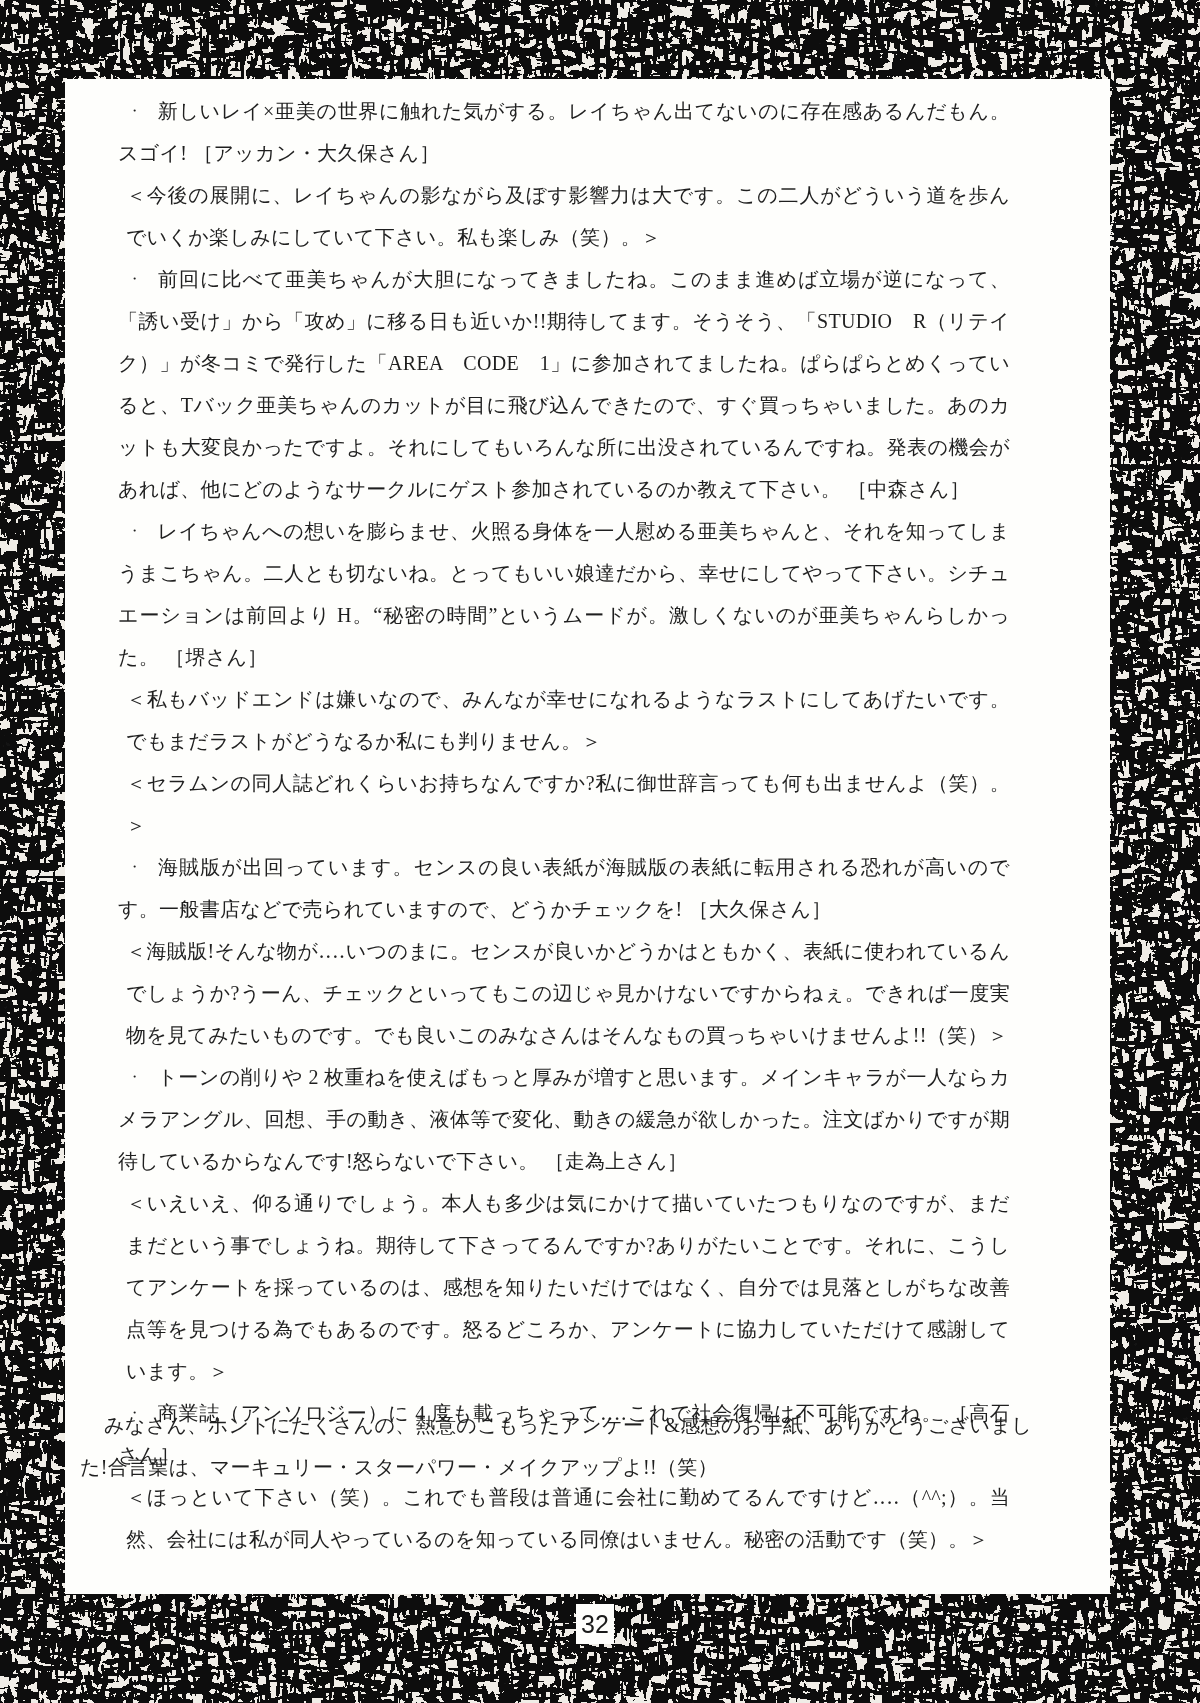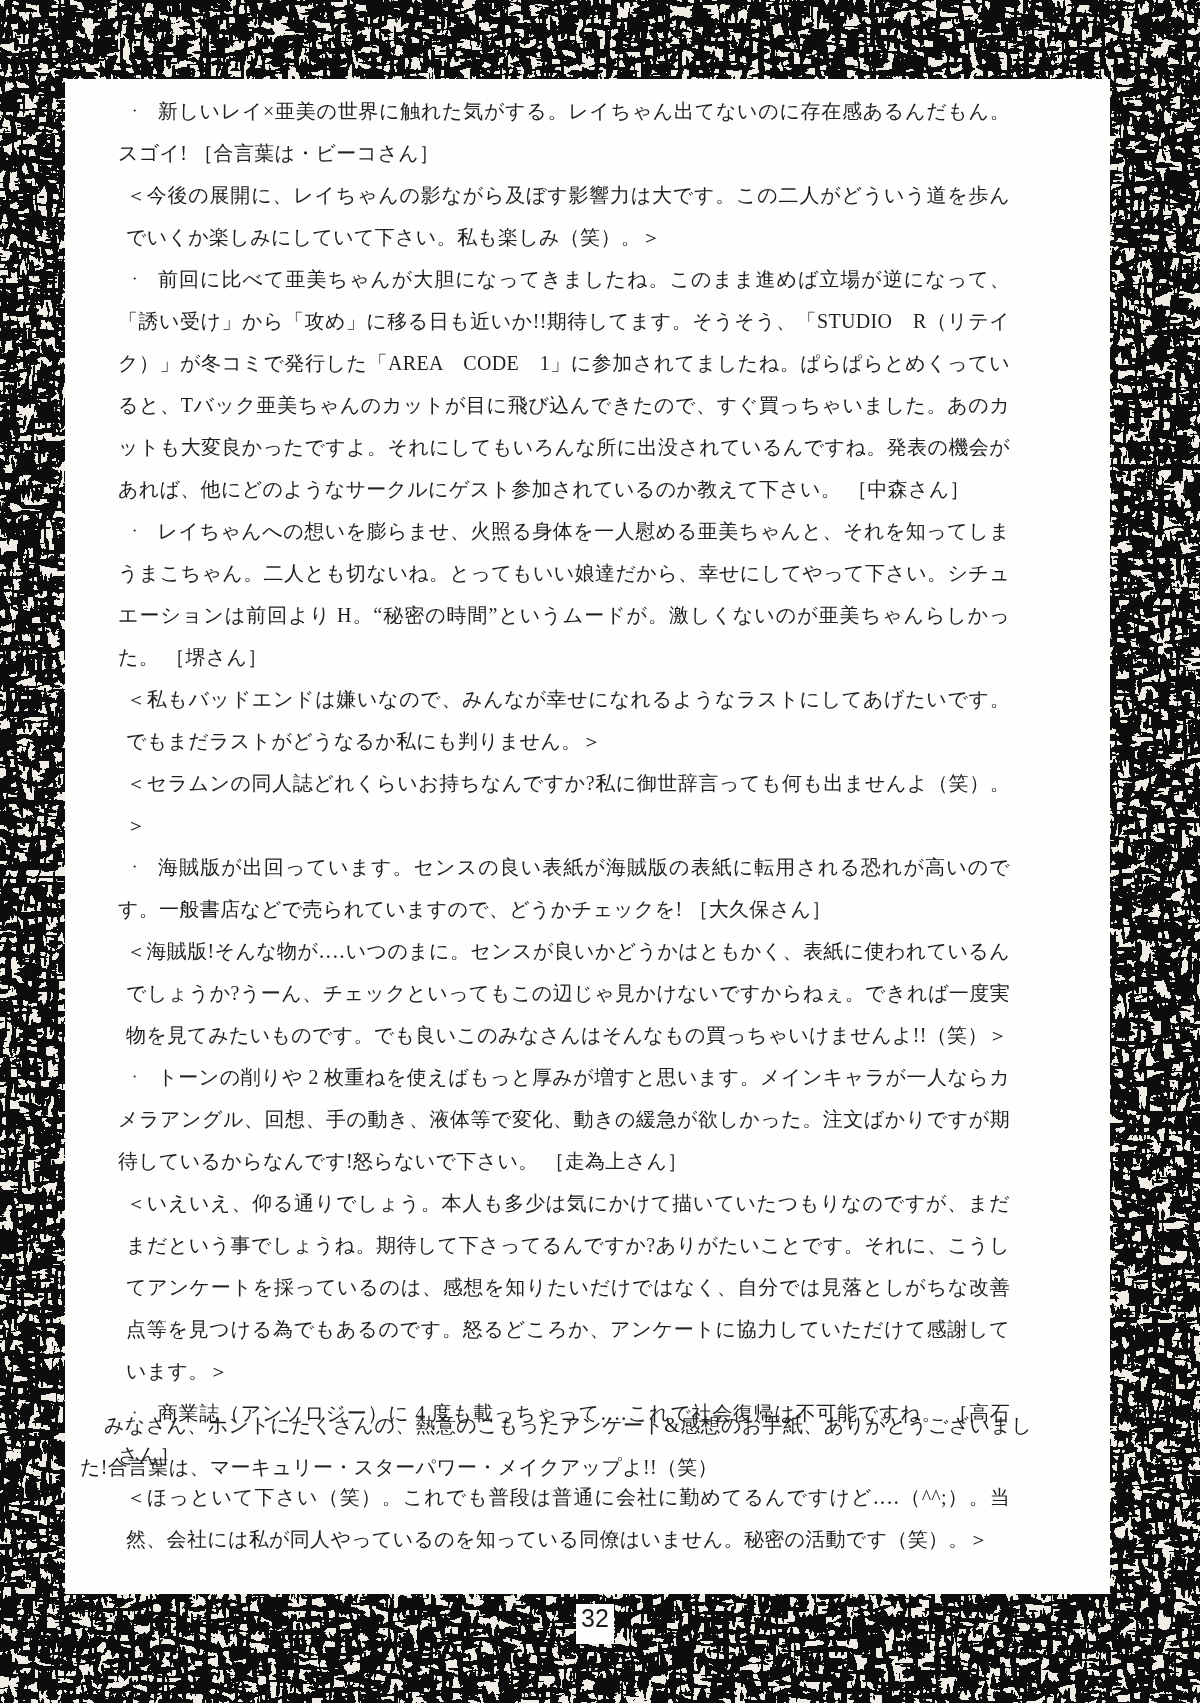--- a/index.html
+++ b/index.html
@@ -56,21 +56,21 @@
     text-align:justify;
     text-indent:24px;
     letter-spacing:0.3px;
   }
   .page-number-box{
     position:absolute;
     left:576px;top:1604px;
     width:38px;height:40px;
     background:var(--paper);
     display:flex;
-    align-items:flex-start;
+    align-items:center;
     justify-content:center;
   }
   .page-number{
     font-family:"Liberation Sans","DejaVu Sans",sans-serif;
     font-size:25px;
     color:#1a1a1a;
   }
 </style>
 </head>
 <body>
@@ -106,21 +106,21 @@
     </filter>
   </defs>
   <rect width="1200" height="1703" fill="#f0ede7"></rect>
   <rect width="1200" height="1703" filter="url(#grainH)"></rect>
   <rect width="1200" height="1703" filter="url(#grainV)"></rect>
   <rect width="1200" height="1703" filter="url(#speckle)" opacity="0.85"></rect>
 </svg>
 
 <div class="content-page">
   <div class="comments-list">
-      <p class="comment"><span class="bullet">・</span><span>新しいレイ×亜美の世界に触れた気がする。レイちゃん出てないのに存在感あるんだもん。スゴイ!</span><span class="author">［合言葉は・ビーコさん］</span></p>
+      <p class="comment"><span class="bullet">・</span><span>新しいレイ×亜美の世界に触れた気がする。レイちゃん出てないのに存在感あるんだもん。スゴイ!</span><span class="author">［アッカン・大久保さん］</span></p>
       <p class="reply">＜今後の展開に、レイちゃんの影ながら及ぼす影響力は大です。この二人がどういう道を歩んでいくか楽しみにしていて下さい。私も楽しみ（笑）。＞</p>
       <p class="comment"><span class="bullet">・</span><span>前回に比べて亜美ちゃんが大胆になってきましたね。このまま進めば立場が逆になって、「誘い受け」から「攻め」に移る日も近いか!!期待してます。そうそう、「STUDIO　R（リテイク）」が冬コミで発行した「AREA　CODE　1」に参加されてましたね。ぱらぱらとめくっていると、Tバック亜美ちゃんのカットが目に飛び込んできたので、すぐ買っちゃいました。あのカットも大変良かったですよ。それにしてもいろんな所に出没されているんですね。発表の機会があれば、他にどのようなサークルにゲスト参加されているのか教えて下さい。</span><span class="author">［中森さん］</span></p>
       <p class="comment"><span class="bullet">・</span><span>レイちゃんへの想いを膨らませ、火照る身体を一人慰める亜美ちゃんと、それを知ってしまうまこちゃん。二人とも切ないね。とってもいい娘達だから、幸せにしてやって下さい。シチュエーションは前回より H。“秘密の時間”というムードが。激しくないのが亜美ちゃんらしかった。</span><span class="author">［堺さん］</span></p>
       <p class="reply">＜私もバッドエンドは嫌いなので、みんなが幸せになれるようなラストにしてあげたいです。でもまだラストがどうなるか私にも判りません。＞</p>
       <p class="reply">＜セラムンの同人誌どれくらいお持ちなんですか?私に御世辞言っても何も出ませんよ（笑）。＞</p>
       <p class="comment"><span class="bullet">・</span><span>海賊版が出回っています。センスの良い表紙が海賊版の表紙に転用される恐れが高いのです。一般書店などで売られていますので、どうかチェックを!</span><span class="author">［大久保さん］</span></p>
       <p class="reply">＜海賊版!そんな物が‥‥いつのまに。センスが良いかどうかはともかく、表紙に使われているんでしょうか?うーん、チェックといってもこの辺じゃ見かけないですからねぇ。できれば一度実物を見てみたいものです。でも良いこのみなさんはそんなもの買っちゃいけませんよ!!（笑）＞</p>
       <p class="comment"><span class="bullet">・</span><span>トーンの削りや 2 枚重ねを使えばもっと厚みが増すと思います。メインキャラが一人ならカメラアングル、回想、手の動き、液体等で変化、動きの緩急が欲しかった。注文ばかりですが期待しているからなんです!怒らないで下さい。</span><span class="author">［走為上さん］</span></p>
       <p class="reply">＜いえいえ、仰る通りでしょう。本人も多少は気にかけて描いていたつもりなのですが、まだまだという事でしょうね。期待して下さってるんですか?ありがたいことです。それに、こうしてアンケートを採っているのは、感想を知りたいだけではなく、自分では見落としがちな改善点等を見つける為でもあるのです。怒るどころか、アンケートに協力していただけて感謝しています。＞</p>
       <p class="comment"><span class="bullet">・</span><span>商業誌（アンソロジー）に 4 度も載っちゃって‥‥これで社会復帰は不可能ですね。</span><span class="author">［高石さん］</span></p>

